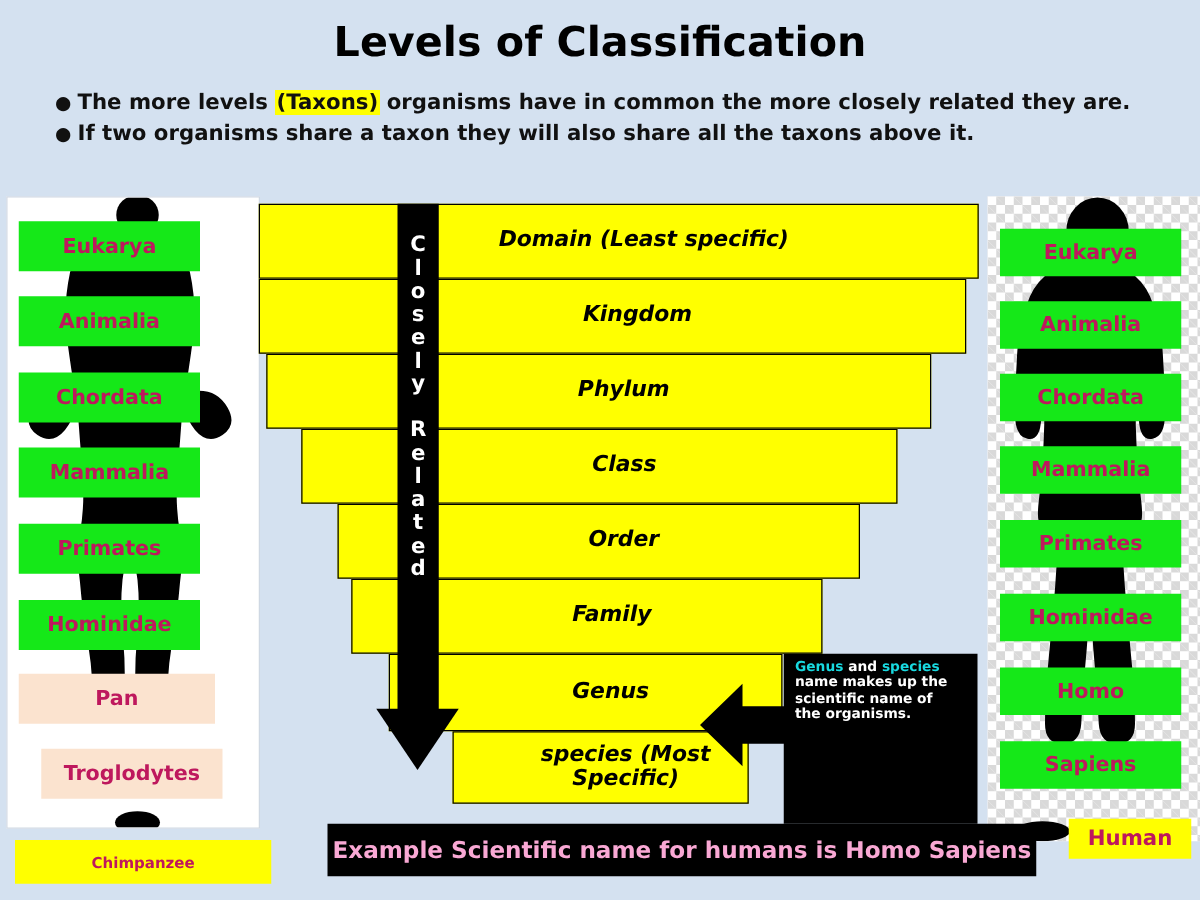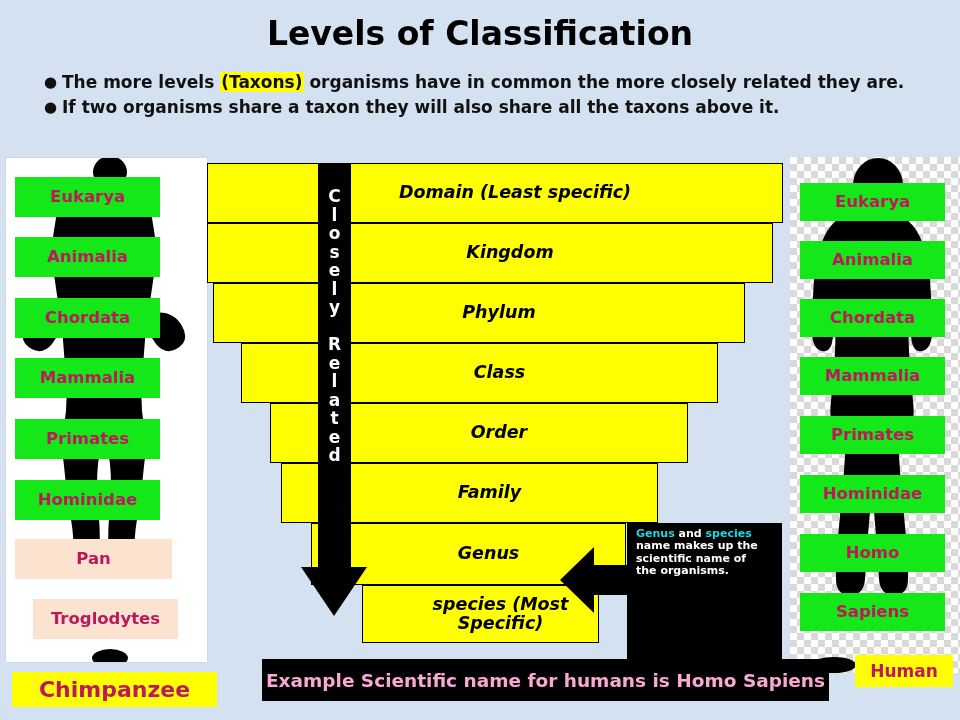--- a/index.html
+++ b/index.html
@@ -131,21 +131,21 @@
   <div class="tag green" style="left:9px;top:19px;width:145px;height:40px;">Eukarya</div>
   <div class="tag green" style="left:9px;top:79px;width:145px;height:40px;">Animalia</div>
   <div class="tag green" style="left:9px;top:140px;width:145px;height:40px;">Chordata</div>
   <div class="tag green" style="left:9px;top:200px;width:145px;height:40px;">Mammalia</div>
   <div class="tag green" style="left:9px;top:261px;width:145px;height:40px;">Primates</div>
   <div class="tag green" style="left:9px;top:322px;width:145px;height:40px;">Hominidae</div>
   <div class="tag peach" style="left:9px;top:381px;width:157px;height:40px;">Pan</div>
   <div class="tag peach" style="left:27px;top:441px;width:145px;height:40px;">Troglodytes</div>
 </div>
 
-<div class="tag yellow" style="left:12px;top:672px;width:205px;height:35px;font-size:22px;">Chimpanzee</div>
+<div class="tag yellow" style="left:12px;top:672px;width:205px;height:35px;font-size:12px;">Chimpanzee</div>
 
 <div class="panel-right">
   <div class="silhouette">
     <svg width="170" height="516" viewBox="0 0 170 516" xmlns="http://www.w3.org/2000/svg">
       <g fill="#000">
         <ellipse cx="88" cy="28" rx="25" ry="27"></ellipse>
         <path d="M88 54 q30 0 42 26 q8 18 10 42 q2 26 2 52 q0 18 -10 20 q-10 2 -11 -16 q-1 -14 -2 -28 q-1 22 0 44 q1 26 4 50 q2 18 -2 18 l-14 0 q1 26 3 52 q3 34 6 66 q2 24 2 42 q0 16 -14 16 q-14 0 -15 -16 q-1 -20 -3 -44 q-3 -34 -4 -60 q-1 28 -4 60 q-2 24 -3 44 q-1 16 -15 16 q-14 0 -14 -16 q0 -18 2 -42 q3 -32 6 -66 q2 -26 3 -52 l-14 0 q-4 0 -2 -18 q3 -24 4 -50 q1 -22 0 -44 q-1 14 -2 28 q-1 18 -11 16 q-10 -2 -10 -20 q0 -26 2 -52 q2 -24 10 -42 q12 -26 42 -26 z"></path>
         <ellipse cx="44" cy="508" rx="22" ry="8"></ellipse>
         <ellipse cx="132" cy="508" rx="22" ry="8"></ellipse>
       </g>

